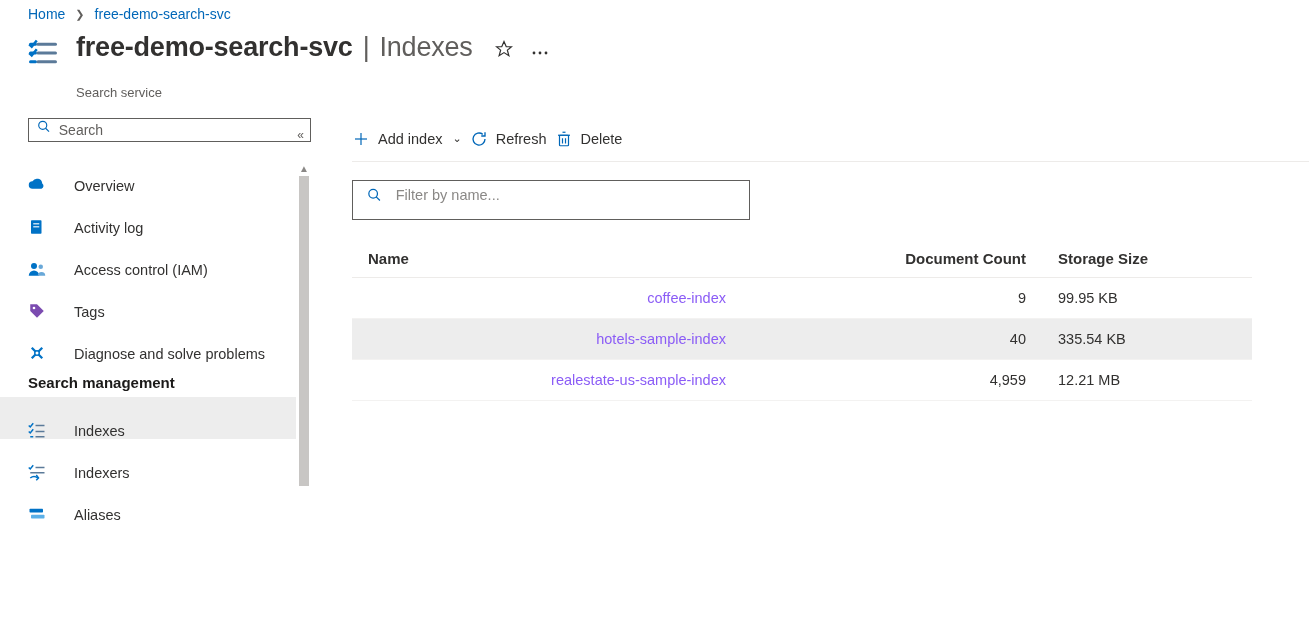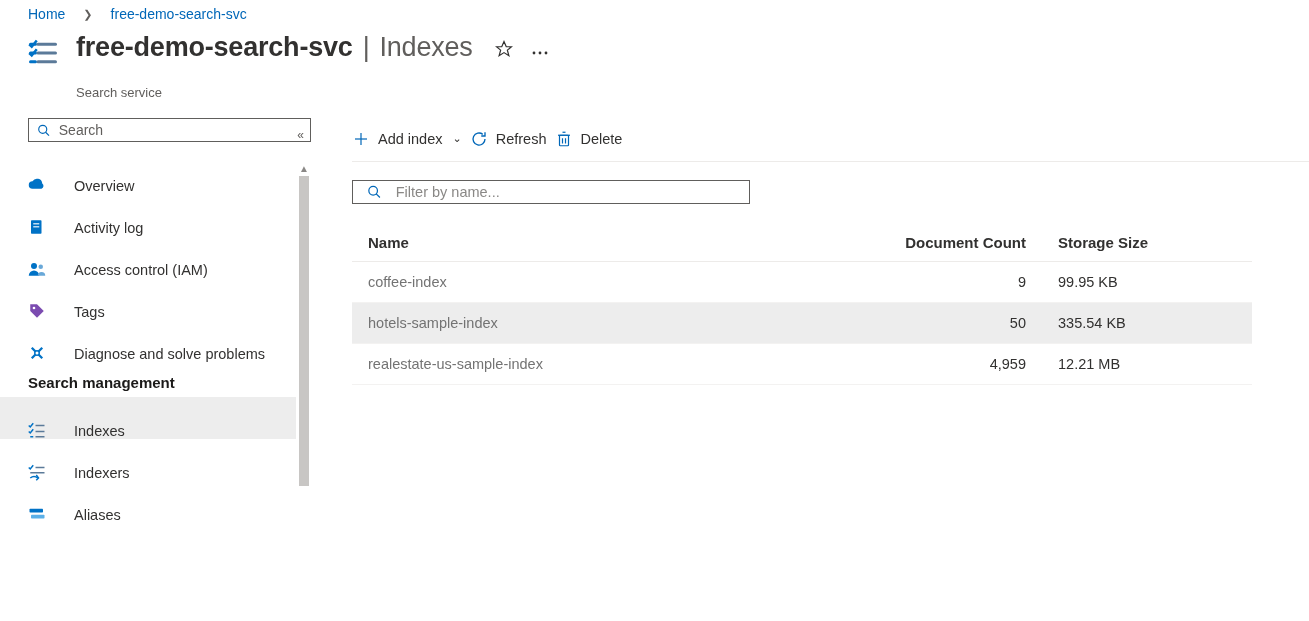--- a/index.html
+++ b/index.html
@@ -11,21 +11,21 @@
     width: 1309px;
     height: 621px;
     overflow: hidden;
   }
   a { color: #0067b8; text-decoration: none; cursor: pointer; }
 
   
   .breadcrumb {
     display: flex;
     align-items: center;
-    gap: 18px;
+    gap: 10px;
     padding: 6px 0 6px 28px;
     font-size: 14px;
   }
   .breadcrumb .sep { color: #605e5c; font-size: 11px; }
 
   
   .page-header {
     display: flex;
     align-items: flex-start;
     padding: 4px 0 16px 28px;
@@ -67,21 +67,20 @@
   .collapse-btn {
     position:absolute;
     right: 8px;
     top: 12px;
     color:#605e5c;
     font-size:12px;
     cursor:pointer;
   }
   .search-box {
     display:flex;
-    align-items:center;
     border:1px solid #605e5c;
     height: 24px;
     width: 283px;
     padding: 0 8px;
     gap: 8px;
   }
   .search-box input {
     border:none; outline:none; width:100%; font-size:14px; color:#323130;
   }
   .search-box input::placeholder { color:#605e5c; }
@@ -151,25 +150,25 @@
     gap:8px;
     cursor:pointer;
     color:#323130;
   }
   .toolbar .btn svg { width:18px; height:18px; }
   .chev { font-size:11px; color:#323130; margin-left:2px; }
 
   .filter-box {
     margin-top: 18px;
     display:flex;
-    align-items:center;
+    align-items:flex-end;
     border:1px solid #605e5c;
-    height:24px;
+    height:40px;
     width: 398px;
-    padding: 0 14px;
+    padding: 16px 14px;
     gap: 14px;
   }
   .filter-box input {
     border:none; outline:none; width:100%; font-size:14.5px;
   }
   .filter-box input::placeholder { color:#8a8886; }
 
   table.data {
     margin-top: 20px;
     border-collapse: collapse;
@@ -181,21 +180,21 @@
     font-size:15px;
     padding: 10px 16px;
     border-bottom:1px solid #edebe9;
   }
   table.data td {
     padding: 12px 16px;
     font-size:14.5px;
     border-bottom:1px solid #f3f2f1;
   }
   table.data tr.hovered td { background:#ededed; }
-  table.data td.link { color:#737373; cursor:pointer; }
+  table.data td.link { color:#8b5cf6; cursor:pointer;text-align:right; }
   table.data th:nth-child(1), table.data td:nth-child(1){ width: 390px;}
   table.data th:nth-child(2), table.data td:nth-child(2){ width: 300px; text-align: right;}
 
 </style>
 </head>
 <body>
 
 <nav class="breadcrumb">
   <a>Home</a>
   <span class="sep">❯</span>
@@ -377,21 +376,21 @@
         </tr>
       </thead>
       <tbody>
         <tr>
           <td class="link">coffee-index</td>
           <td>9</td>
           <td>99.95 KB</td>
         </tr>
         <tr class="hovered">
           <td class="link">hotels-sample-index</td>
-          <td>50</td>
+          <td>40</td>
           <td>335.54 KB</td>
         </tr>
         <tr>
           <td class="link">realestate-us-sample-index</td>
           <td>4,959</td>
           <td>12.21 MB</td>
         </tr>
       </tbody>
     </table>
   </main>

